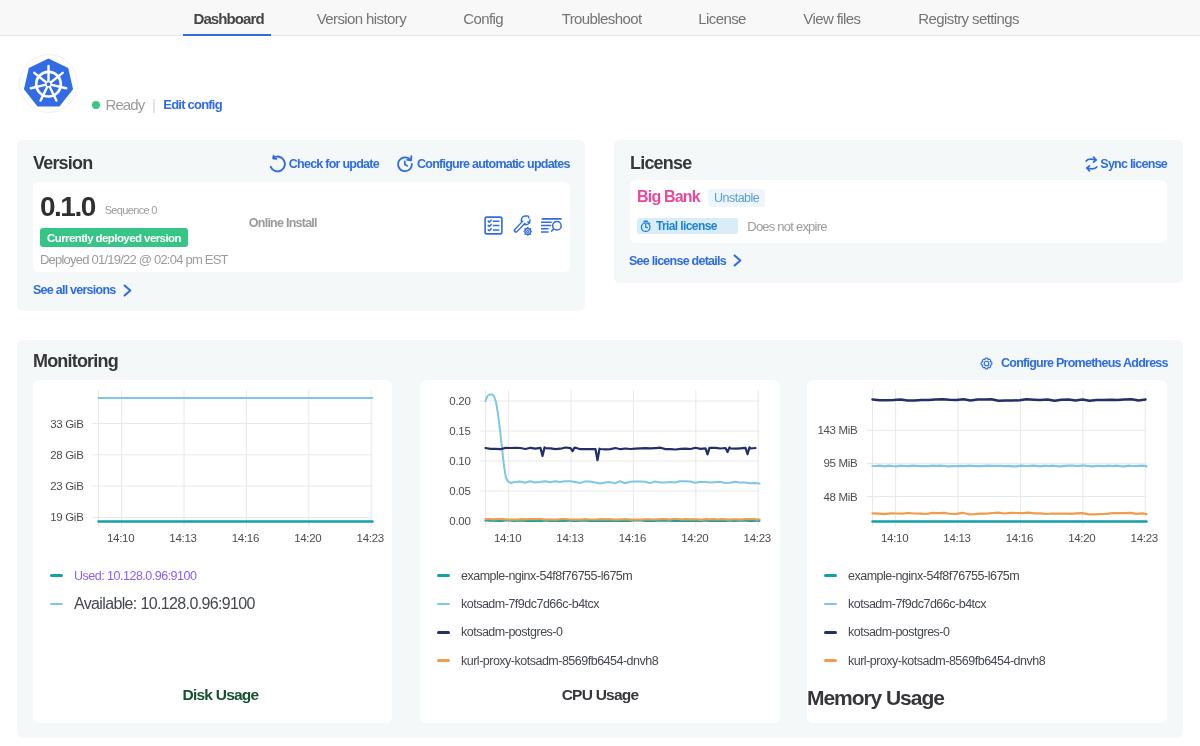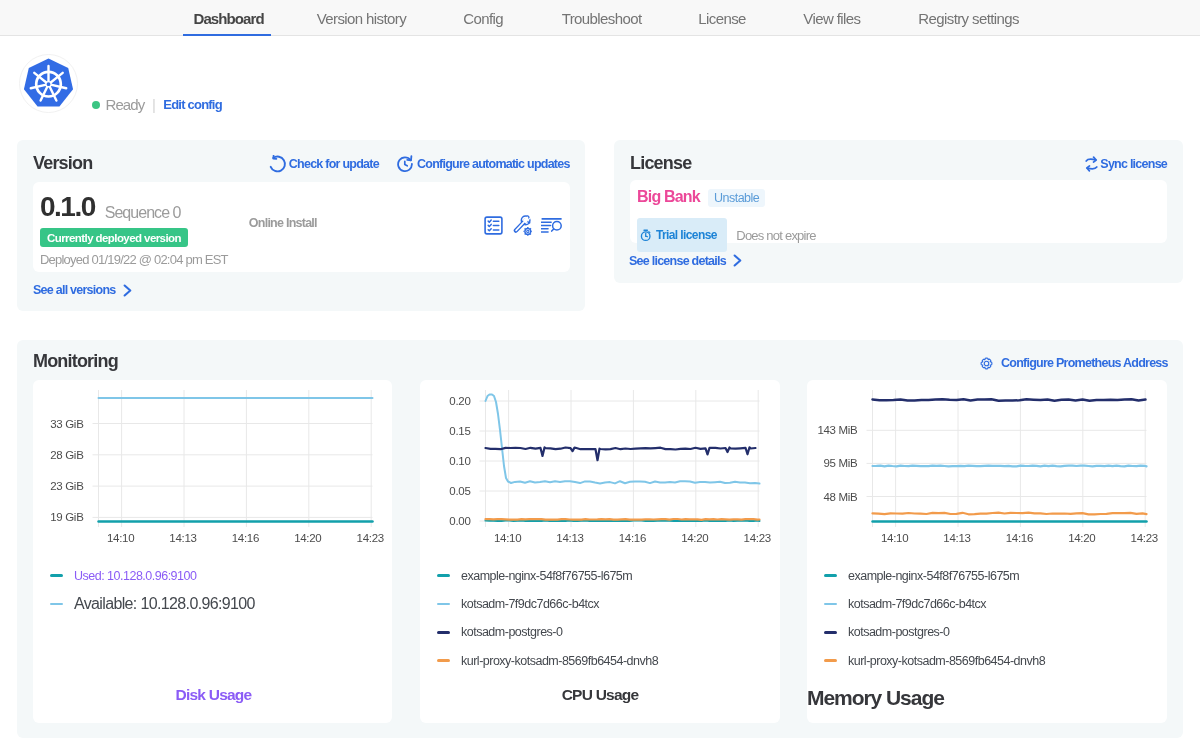--- a/index.html
+++ b/index.html
@@ -59,21 +59,21 @@
 </svg></div>
 <div class="abs link" style="left:288.8px;top:157px">Check for update</div>
 <div class="abs" style="left:396.5px;top:154px;width:16px;height:19px"><svg width="16" height="19" viewBox="0 0 16 19">
 <path d="M13.6 6.2 A6.9 6.9 0 1 0 14.9 9.8" fill="none" stroke="#2f6ce0" stroke-width="1.8" stroke-linecap="round"></path>
 <polyline points="14.4,2.2 14.0,6.3 10.2,5.9" fill="none" stroke="#2f6ce0" stroke-width="1.8" stroke-linecap="round" stroke-linejoin="round"></polyline>
 <polyline points="7.8,7.4 7.8,10.6 10.2,11.8" fill="none" stroke="#2f6ce0" stroke-width="1.7" stroke-linecap="round" stroke-linejoin="round"></polyline>
 </svg></div>
 <div class="abs link" style="left:417px;top:157px">Configure automatic updates</div>
 <div class="white" style="left:33px;top:182px;width:537px;height:90px"></div>
 <div class="abs" style="left:40px;top:192.5px;font-size:28px;font-weight:bold;color:#303030;letter-spacing:-1.5px;line-height:1">0.1.0</div>
-<div class="abs gray" style="left:104.7px;top:205px;font-size:16px;letter-spacing:-0.06em;line-height:1">Sequence 0</div>
+<div class="abs gray" style="left:104.7px;top:205px;font-size:11px;letter-spacing:-0.06em;line-height:1">Sequence 0</div>
 <div class="abs" style="left:40px;top:228px;height:19px;background:#36c587;border-radius:3px;color:#ffffff;font-size:11.5px;font-weight:bold;letter-spacing:-0.05em;display:flex;align-items:center;padding:0 7px">Currently deployed version</div>
 <div class="abs gray" style="left:40px;top:253px;font-size:13px;letter-spacing:-0.06em;line-height:1">Deployed 01/19/22 @ 02:04 pm EST</div>
 <div class="abs gray" style="left:248.8px;top:217px;font-size:12.5px;font-weight:bold;letter-spacing:-0.06em;line-height:1">Online Install</div>
 <div class="abs" style="left:484px;top:216px"><svg width="19" height="19" viewBox="0 0 19 19">
 <rect x="1.1" y="1.1" width="16.8" height="16.8" rx="1.8" fill="none" stroke="#2f6ce0" stroke-width="1.6"></rect>
 <g stroke="#2f6ce0" stroke-width="1.5" fill="none" stroke-linecap="round" stroke-linejoin="round">
 <polyline points="4.2,5.1 5.3,6.2 7.2,4.1"></polyline>
 <polyline points="4.2,9.4 5.3,10.5 7.2,8.4"></polyline>
 <polyline points="4.2,13.7 5.3,14.8 7.2,12.7"></polyline>
 <line x1="9.4" y1="5.3" x2="14.8" y2="5.3"></line>
@@ -131,21 +131,21 @@
 <path d="M11.8 11.0 C10.6 12.8 7.8 13.4 2.4 12.1" fill="none" stroke="#2f6ce0" stroke-width="1.7" stroke-linecap="round"></path>
 <polyline points="4.4,14.8 1.8,12.0 4.5,9.9" fill="none" stroke="#2f6ce0" stroke-width="1.7" stroke-linecap="round" stroke-linejoin="round"></polyline>
 </svg></div>
 <div class="abs link" style="left:1100.3px;top:157px">Sync license</div>
 <div class="white" style="left:630px;top:180px;width:537px;height:63px"></div>
 <div class="abs" style="left:637px;top:188px;display:flex;align-items:center">
   <span style="font-size:16px;font-weight:bold;color:#ec4899;letter-spacing:-0.05em;line-height:1">Big Bank</span>
   <span style="margin-left:8px;background:#eef6fc;color:#5b9cd8;font-size:12.5px;letter-spacing:-0.04em;border-radius:3px;height:17.5px;display:flex;align-items:center;padding:2px 6px;margin-top:1px">Unstable</span>
 </div>
 <div class="abs" style="left:637px;top:218px;display:flex;align-items:center">
-  <span style="background:#d9ecf8;color:#1d83d6;font-size:12px;font-weight:bold;letter-spacing:-0.05em;border-radius:3px;padding:0 10px 0 3px;height:34px;display:flex;align-items:center"><svg width="11.4" height="13" viewBox="0 0 12 13" style="margin-right:4.5px">
+  <span style="background:#d9ecf8;color:#1d83d6;font-size:12px;font-weight:bold;letter-spacing:-0.05em;border-radius:3px;padding:0 21px 0 3px;height:16px;display:flex;align-items:center"><svg width="11.4" height="13" viewBox="0 0 12 13" style="margin-right:4.5px">
 <circle cx="6" cy="7.2" r="4.5" fill="none" stroke="#1d83d6" stroke-width="1.4"></circle>
 <line x1="6" y1="7.2" x2="6" y2="4.2" stroke="#1d83d6" stroke-width="1.3" stroke-linecap="round"></line>
 <line x1="6" y1="7.2" x2="7.9" y2="7.8" stroke="#1d83d6" stroke-width="1.3" stroke-linecap="round"></line>
 <line x1="4.2" y1="1" x2="7.8" y2="1" stroke="#1d83d6" stroke-width="1.4" stroke-linecap="round"></line>
 <line x1="9.3" y1="2.4" x2="10.4" y2="3.4" stroke="#1d83d6" stroke-width="1.2" stroke-linecap="round"></line>
 </svg>Trial license</span>
   <span class="gray" style="margin-left:9.5px;font-size:13px;letter-spacing:-0.06em">Does not expire</span>
 </div>
 <div class="abs" style="left:629px;top:253.5px;height:14px;display:flex;align-items:center">
       <span class="link">See license details</span>
@@ -187,21 +187,21 @@
         <polyline points="65.5,141.5 69.5,141.5 73.5,141.5 77.5,141.5 81.5,141.5 85.5,141.5 89.5,141.5 93.5,141.5 97.5,141.5 101.5,141.5 105.5,141.5 109.5,141.5 113.5,141.5 117.5,141.5 121.5,141.5 125.5,141.5 129.5,141.5 133.5,141.5 137.5,141.5 141.5,141.5 145.5,141.5 149.5,141.5 153.5,141.5 157.5,141.5 161.5,141.5 165.5,141.5 169.5,141.5 173.5,141.5 177.5,141.5 181.5,141.5 185.5,141.5 189.5,141.5 193.5,141.5 197.5,141.5 201.5,141.5 205.5,141.5 209.5,141.5 213.5,141.5 217.5,141.5 221.5,141.5 225.5,141.5 229.5,141.5 233.5,141.5 237.5,141.5 241.5,141.5 245.5,141.5 249.5,141.5 253.5,141.5 257.5,141.5 261.5,141.5 265.5,141.5 269.5,141.5 273.5,141.5 277.5,141.5 281.5,141.5 285.5,141.5 289.5,141.5 293.5,141.5 297.5,141.5 301.5,141.5 305.5,141.5 309.5,141.5 313.5,141.5 317.5,141.5 321.5,141.5 325.5,141.5 329.5,141.5 333.5,141.5 337.5,141.5 339.5,141.5" fill="none" stroke="#12a0ab" stroke-width="2.5" stroke-linejoin="round" stroke-linecap="round"></polyline>
       </svg>
   <div style="position:absolute;left:17.4px;top:188.5px;height:14px;display:flex;align-items:center">
 <span style="display:inline-block;width:12.6px;height:2.5px;border-radius:2px;background:#12a0ab;margin-right:11px"></span>
 <span style="font-size:12.5px;letter-spacing:-0.04em;color:#8b5cf6">Used: 10.128.0.96:9100</span>
       </div>
 <div style="position:absolute;left:17.4px;top:216.9px;height:14px;display:flex;align-items:center">
 <span style="display:inline-block;width:12.6px;height:2.5px;border-radius:2px;background:#7fc6e8;margin-right:11px"></span>
 <span style="font-size:16px;letter-spacing:-0.04em;color:#44484e">Available: 10.128.0.96:9100</span>
       </div>
-  <div class="abs" style="left:1px;top:305.5px;width:359px;text-align:center;font-size:15.5px;font-weight:bold;color:#8b5cf6;letter-spacing:-0.05em">Disk Usage</div>
+  <div class="abs" style="left:8px;top:305.5px;width:359px;text-align:center;font-size:15.5px;font-weight:bold;color:#14532d;letter-spacing:-0.05em">Disk Usage</div>
 </div>
 <div class="white" style="left:420px;top:380px;width:360px;height:343px">
   <svg width="360" height="172" viewBox="0 0 360 172" style="position:absolute;top:0;left:0">
         <line x1="65.5" y1="10" x2="65.5" y2="147.0" stroke="#e8e8e8" stroke-width="1"></line>
 <line x1="88.6" y1="10" x2="88.6" y2="147.0" stroke="#e8e8e8" stroke-width="1"></line>
 <line x1="151.0" y1="10" x2="151.0" y2="147.0" stroke="#e8e8e8" stroke-width="1"></line>
 <line x1="213.4" y1="10" x2="213.4" y2="147.0" stroke="#e8e8e8" stroke-width="1"></line>
 <line x1="275.8" y1="10" x2="275.8" y2="147.0" stroke="#e8e8e8" stroke-width="1"></line>
 <line x1="338.2" y1="10" x2="338.2" y2="147.0" stroke="#e8e8e8" stroke-width="1"></line>
 <line x1="59.5" y1="21" x2="339.5" y2="21" stroke="#e8e8e8" stroke-width="1"></line>

